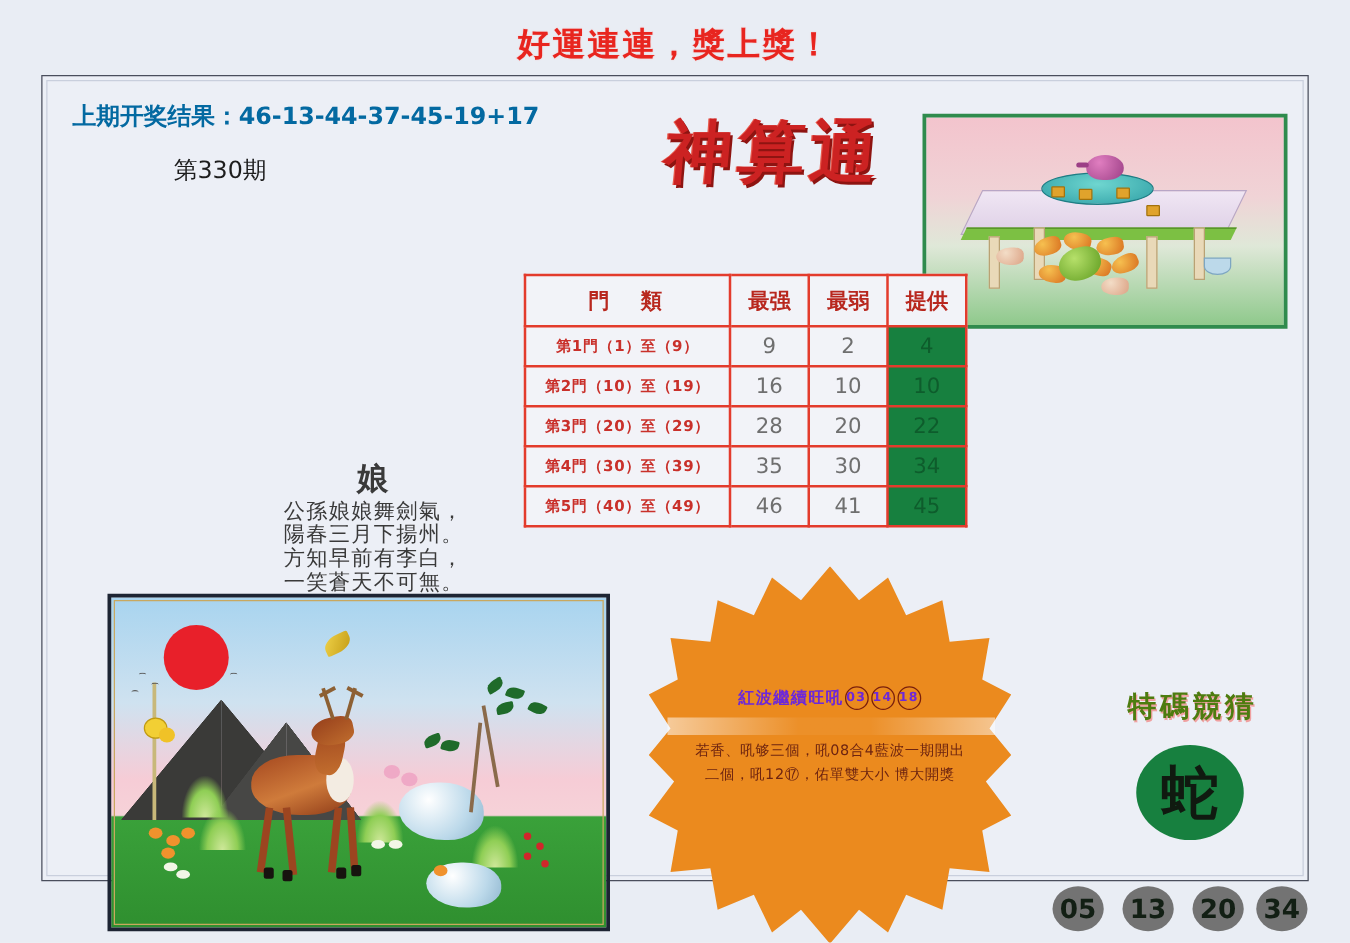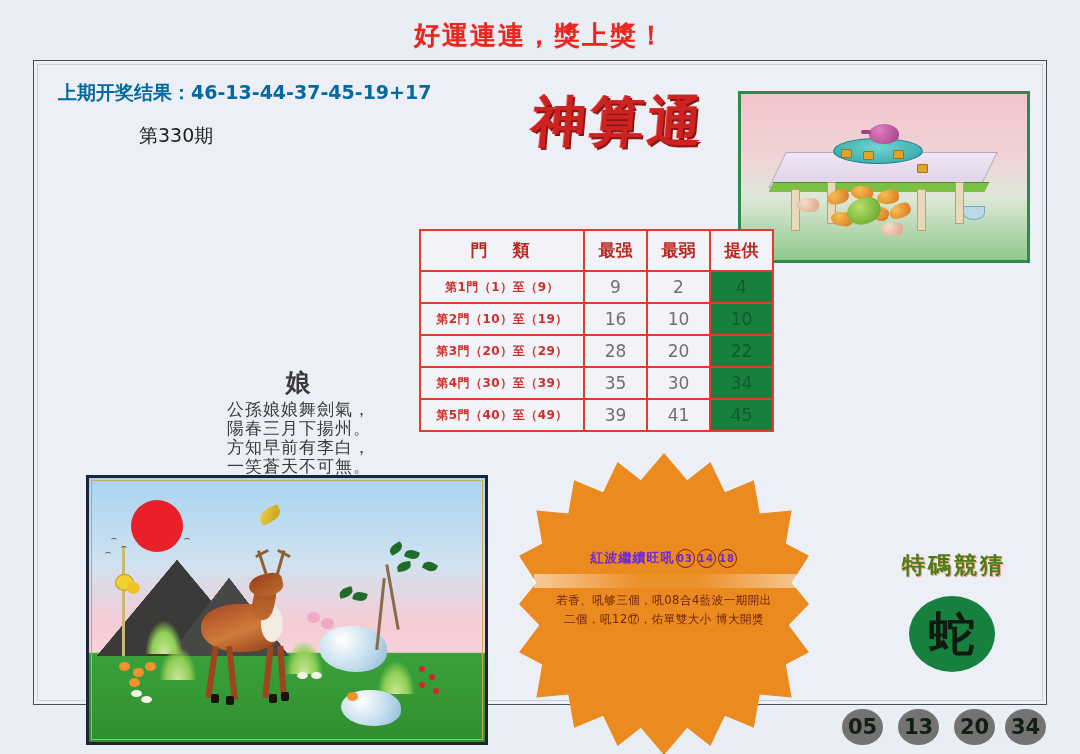--- a/index.html
+++ b/index.html
@@ -104,21 +104,21 @@
   .pic-tr .mouse.m6{left:90px;top:118px;transform:rotate(8deg);}
   .pic-tr .mouse.pale{background:radial-gradient(circle at 35% 30%,#f3ddc7,#dba183);}
   .pic-tr .mouse.p1{left:56px;top:104px;}
   .pic-tr .mouse.p2{left:140px;top:128px;}
   .pic-tr .bowl{
     position:absolute;left:222px;top:112px;width:20px;height:12px;border-radius:0 0 50% 50%;
     background:#bcd9ea;border:1px solid #7da6c2;
   }
 
   
-  .tbl-wrap{position:absolute;left:385px;top:168px;}
+  .tbl-wrap{position:absolute;left:385px;top:158px;}
   table.mt{border-collapse:collapse;background:#f2f3f8;}
   table.mt td,table.mt th{
     border:2px solid #e33b2c;text-align:center;
     font-family:"DejaVu Sans","Liberation Sans",sans-serif;
     color:#d2342a;
   }
   table.mt th{
     font-size:17px;font-weight:bold;padding:8px 6px;letter-spacing:4px;color:#b8271e;
   }
   table.mt th.c1{width:150px;}
@@ -375,21 +375,21 @@
             <td class="prov">22</td>
           </tr>
           <tr>
             <td class="gate">第4門（30）至（39）</td>
             <td class="num">35</td>
             <td class="num">30</td>
             <td class="prov">34</td>
           </tr>
           <tr>
             <td class="gate">第5門（40）至（49）</td>
-            <td class="num">39</td>
+            <td class="num">46</td>
             <td class="num">41</td>
             <td class="prov">45</td>
           </tr>
         </tbody>
       </table>
     </div>
 
     <div class="poem">
       <div class="ptitle">娘</div>
       <div class="pline">公孫娘娘舞劍氣，</div>

